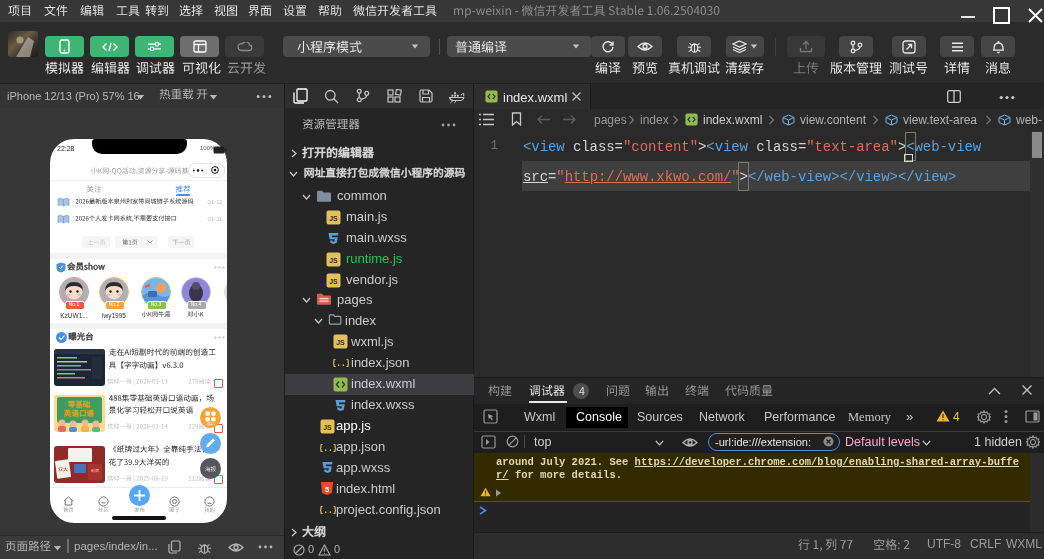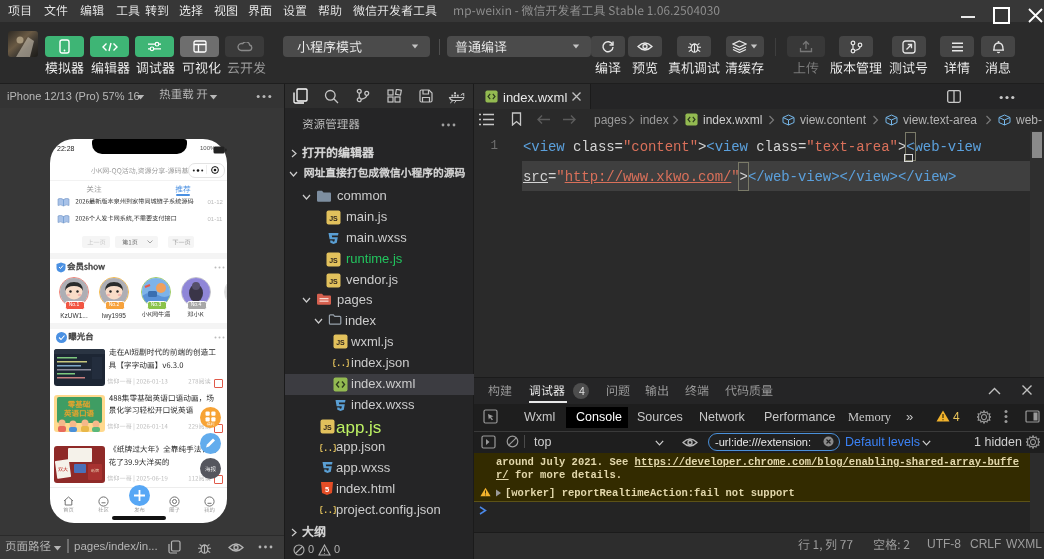--- a/index.html
+++ b/index.html
@@ -1000,21 +1000,21 @@
       </svg></div>
     <div class="a s" style="left:351.0px;top:376.0px;font-size:13.0px;color:#cccccc;letter-spacing:0.00px;">index.wxml</div>
     <div class="a" style="left:333px;top:397.5px"><svg width="15" height="15" viewBox="0 0 15 15">
         <path d="M2.5 2 H12.5 L12 4.6 H5.8 L6.1 6.2 H11.8 L10.8 11.8 L7.5 13 L4.4 11.8 L4.1 9.4 H6.5 L6.6 10.3 L7.5 10.7 L8.5 10.3 L8.8 8.3 H3.6 Z" fill="#5a9fd4"></path>
       </svg></div>
     <div class="a s" style="left:351.0px;top:397.0px;font-size:13.0px;color:#cccccc;letter-spacing:0.00px;">index.wxss</div>
     <div class="a" style="left:320px;top:418.5px"><svg width="15" height="15" viewBox="0 0 15 15">
         <rect x="0.5" y="0.5" width="14" height="14" rx="2" fill="#e2c15c"></rect>
         <text x="7.5" y="11" font-size="7" font-weight="bold" fill="#32281e" text-anchor="middle" font-family="sans-serif">JS</text>
       </svg></div>
-    <div class="a s" style="left:336.0px;top:418.0px;font-size:17px;color:#bef264;letter-spacing:0.00px;text-align:right;">app.js</div>
+    <div class="a s" style="left:336.0px;top:418.0px;font-size:13.0px;color:#ffffff;letter-spacing:0.00px;text-align:right;">app.js</div>
     <div class="a" style="left:320px;top:439.5px"><svg width="16" height="15" viewBox="0 0 16 15">
         <text x="8" y="11" font-size="8" font-weight="bold" fill="#e2c15c" text-anchor="middle" font-family="monospace">{..}</text>
       </svg></div>
     <div class="a s" style="left:336.0px;top:439.0px;font-size:13.0px;color:#cccccc;letter-spacing:0.00px;">app.json</div>
     <div class="a" style="left:320px;top:460.0px"><svg width="15" height="15" viewBox="0 0 15 15">
         <path d="M2.5 2 H12.5 L12 4.6 H5.8 L6.1 6.2 H11.8 L10.8 11.8 L7.5 13 L4.4 11.8 L4.1 9.4 H6.5 L6.6 10.3 L7.5 10.7 L8.5 10.3 L8.8 8.3 H3.6 Z" fill="#5a9fd4"></path>
       </svg></div>
     <div class="a s" style="left:336.0px;top:459.5px;font-size:13.0px;color:#cccccc;letter-spacing:0.00px;">app.wxss</div>
     <div class="a" style="left:320px;top:481.0px"><svg width="14" height="15" viewBox="0 0 14 15">
         <path d="M1 1 H13 L12 12 L7 14 L2 12 Z" fill="#e44d26"></path>
@@ -1229,42 +1229,41 @@
     <svg class="a" style="left:682px;top:437px" width="16" height="11" viewBox="0 0 16 11">
       <path d="M1 5.5 Q8 -1.5 15 5.5 Q8 12.5 1 5.5 Z" fill="none" stroke="#b8b8b8" stroke-width="1.3"></path>
       <circle cx="8" cy="5.5" r="2" fill="none" stroke="#b8b8b8" stroke-width="1.3"></circle>
     </svg>
     <div class="a" style="left:708px;top:433px;width:130px;height:16px;border:1.5px solid #4a90d9;border-radius:9px;background:#202020"></div>
     <div class="a s" style="left:715.0px;top:436.0px;font-size:11.0px;color:#e8e8e8;letter-spacing:0.00px;">-url:ide:///extension:</div>
     <svg class="a" style="left:823px;top:436px" width="11" height="11" viewBox="0 0 11 11">
       <circle cx="5.5" cy="5.5" r="5" fill="#8a8a8a"></circle>
       <path d="M3.5 3.5 L7.5 7.5 M7.5 3.5 L3.5 7.5" stroke="#202020" stroke-width="1.2"></path>
     </svg>
-    <div class="a s" style="left:845.0px;top:435.0px;font-size:12.5px;color:#3b82f6;letter-spacing:0.00px;">Default levels</div>
+    <div class="a s" style="left:845.0px;top:435.0px;font-size:12.5px;color:#f9a8d4;letter-spacing:0.00px;">Default levels</div>
     <svg class="a" style="left:922px;top:440px" width="9" height="6" viewBox="0 0 9 6">
       <path d="M0.8 0.8 L4.5 4.8 L8.2 0.8" fill="none" stroke="#cfcfcf" stroke-width="1.2"></path>
     </svg>
     <div class="a s" style="left:974.0px;top:435.0px;font-size:12.5px;color:#cfcfcf;letter-spacing:0.00px;">1 hidden</div>
     <div class="a" style="left:1026px;top:435px"><svg width="14" height="14" viewBox="0 0 14 14">
         <path d="M7 4.5 A2.5 2.5 0 1 0 7 9.5 A2.5 2.5 0 1 0 7 4.5 M7 0.8 L7.9 2.8 L10.1 1.9 L10.5 4 L12.8 3.9 L12.2 6.1 L14 7 L12.2 7.9 L12.8 10.1 L10.5 10 L10.1 12.1 L7.9 11.2 L7 13.2 L6.1 11.2 L3.9 12.1 L3.5 10 L1.2 10.1 L1.8 7.9 L0 7 L1.8 6.1 L1.2 3.9 L3.5 4 L3.9 1.9 L6.1 2.8 Z" fill="none" stroke="#9a9a9a" stroke-width="1.1"></path>
       </svg></div>
     <div class="a" style="left:474.0px;top:453.0px;width:556.0px;height:31.0px;background:#332b00;border-bottom:1px solid #5c5217"></div>
     <div class="a" style="left:474.0px;top:484.0px;width:556.0px;height:17.0px;background:#332b00;border-bottom:1px solid #5c5217"></div>
     <div class="a m" style="left:496.0px;top:456.0px;font-size:10.5px;font-weight:700;color:#e2d7ab;">around July 2021. See </div>
     <div class="a m" style="left:634.6px;top:456.0px;font-size:10.5px;font-weight:700;color:#e2d7ab;text-decoration:underline;">https://developer.chrome.com/blog/enabling-shared-array-buffe</div>
     <div class="a m" style="left:496.0px;top:469.0px;font-size:10.5px;font-weight:700;color:#e2d7ab;text-decoration:underline;">r/</div>
     <div class="a m" style="left:508.6px;top:469.0px;font-size:10.5px;font-weight:700;color:#e2d7ab;"> for more details.</div>
     <svg class="a" style="left:480px;top:487px" width="11" height="10" viewBox="0 0 14 12">
       <path d="M7 0.5 L13.5 11.5 H0.5 Z" fill="#f2b32c"></path>
       <path d="M7 4 V8 M7 9.2 V10.3" stroke="#33290b" stroke-width="1.2"></path>
     </svg>
     <svg class="a" style="left:495px;top:489px" width="7" height="8" viewBox="0 0 7 8">
       <path d="M1 0.5 L6 4 L1 7.5 Z" fill="#9a9a9a"></path>
     </svg>
-    <div class="a m" style="left:505.0px;top:487.0px;font-size:10.5px;font-weight:700;color:#e2d7ab;">[worker] reportRealtimeAction:fail not support</div>
     <svg class="a" style="left:479px;top:506px" width="8" height="9" viewBox="0 0 8 9">
       <path d="M1 1 L6.5 4.5 L1 8" stroke="#4a88e8" stroke-width="1.5" fill="none"></path>
     </svg>
     <div class="a" style="left:798.0px;top:538.0px;"><svg class="t " width="55" height="16" viewBox="0 0 55.38 15.60">
         <g fill="#9d9d9d" transform="translate(0,10.80) scale(0.1200,-0.1200)">
           <use href="#g216" x="0"></use>
           <use href="#g39" x="122"></use>
           <use href="#g89" x="178"></use>
           <use href="#g217" x="228"></use>
           <use href="#g158" x="350"></use>

